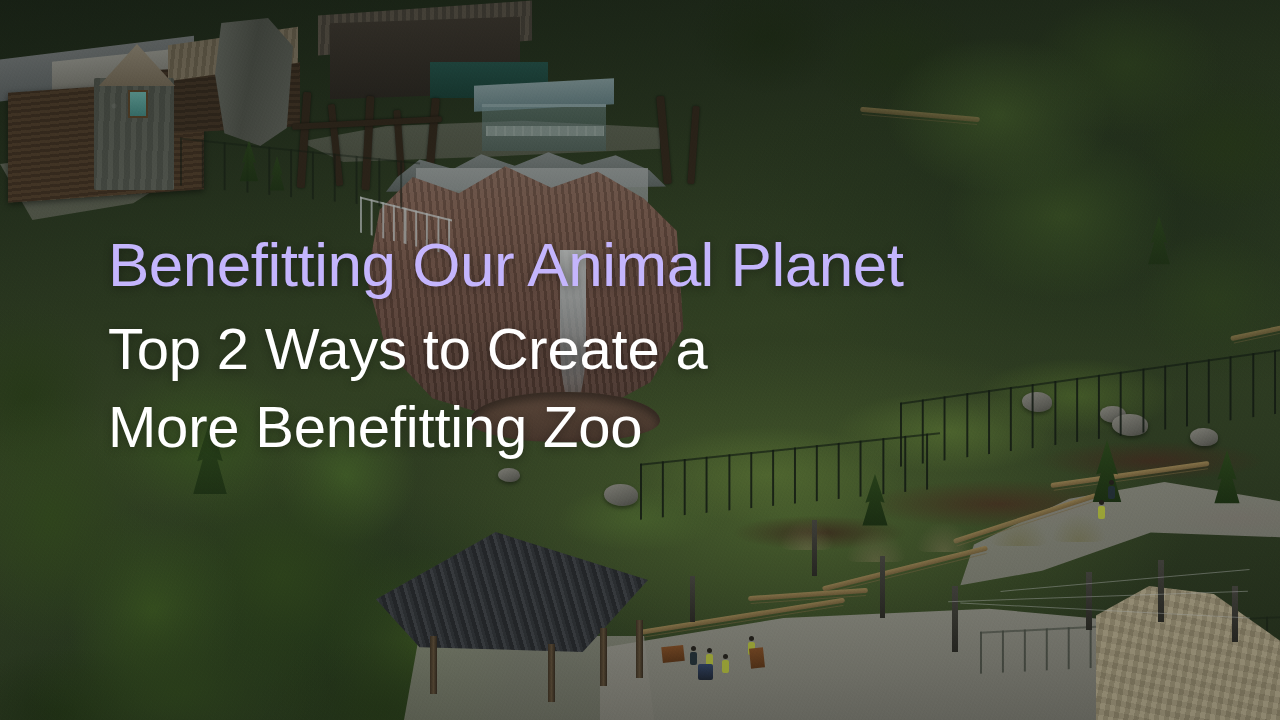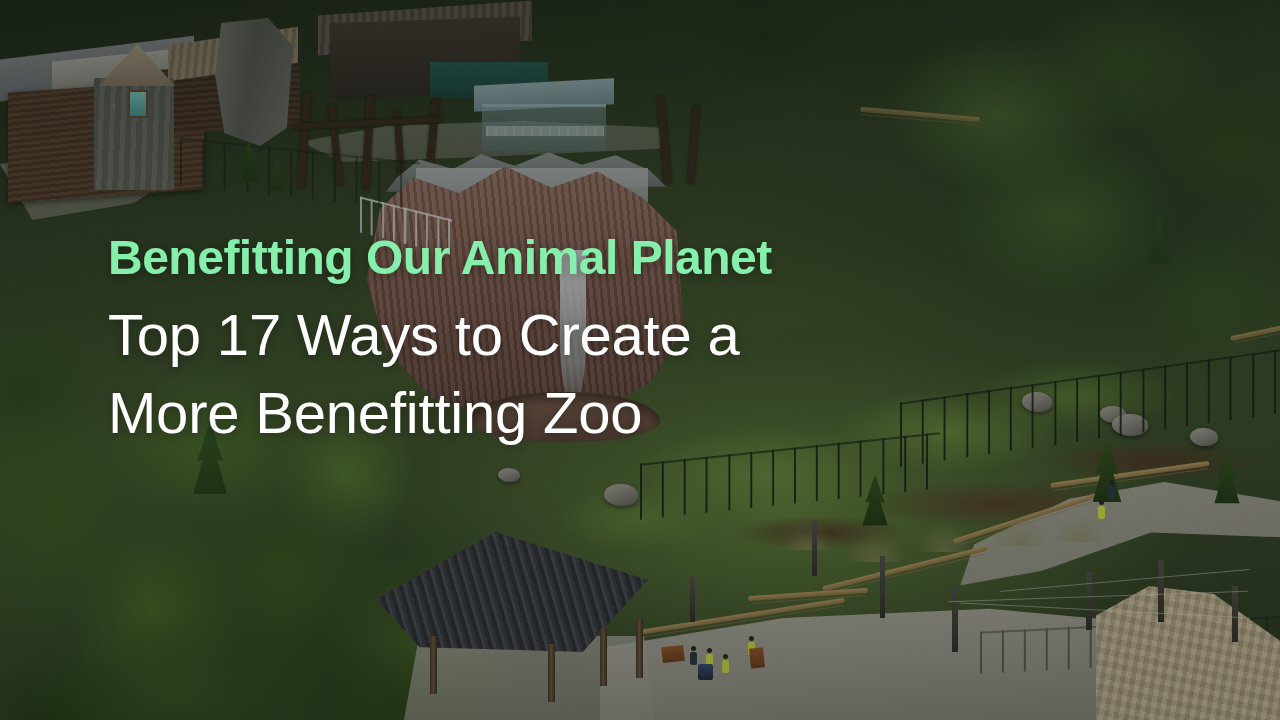--- a/index.html
+++ b/index.html
@@ -388,24 +388,24 @@
   
   .text-block {
     position: absolute;
     left: 108px;
     top: 234px;
     width: 1110px;
     pointer-events: none;
   }
   .headline {
     margin: 0;
-    font-size: 48px;
+    font-size: 62px;
     line-height: 1.0;
-    font-weight: 700;
-    color: #86efac;
+    font-weight: 400;
+    color: #c4b5fd;
     letter-spacing: -0.5px;
     white-space: nowrap;
     text-shadow: 0 2px 10px rgba(0,0,0,.32);
   }
   .subline {
     margin: 0;
     font-size: 58px;
     line-height: 1.34;
     font-weight: 400;
     color: #ffffff;
@@ -549,17 +549,17 @@
     <div class="cart" style="left:698px;top:664px;"></div>
     <div class="signboard" style="left:662px;top:646px;"></div>
     <div class="signboard" style="left:750px;top:648px;width:14px;height:20px;"></div>
 
     <div class="layer grain"></div>
     <div class="scrim"></div>
   </div>
 
   <div class="text-block">
     <h1 class="headline">Benefitting Our Animal Planet</h1>
-    <p class="subline first">Top 17 Ways to Create a</p>
+    <p class="subline first">Top 2 Ways to Create a</p>
     <p class="subline">More Benefitting Zoo</p>
   </div>
 
 </div>
 
 </body></html>

